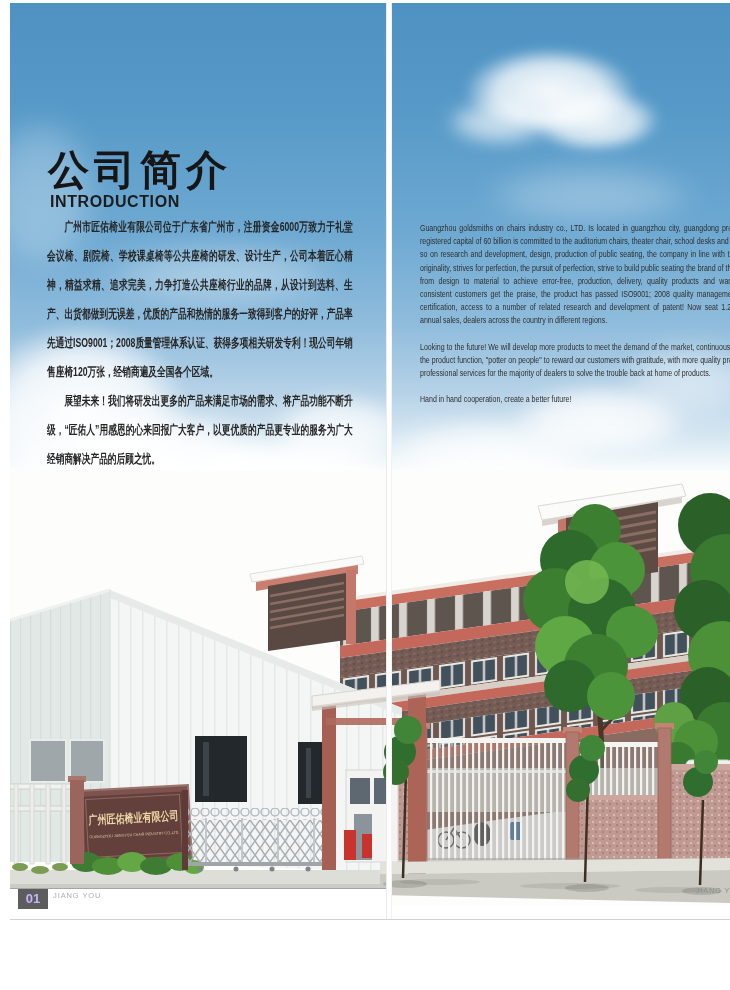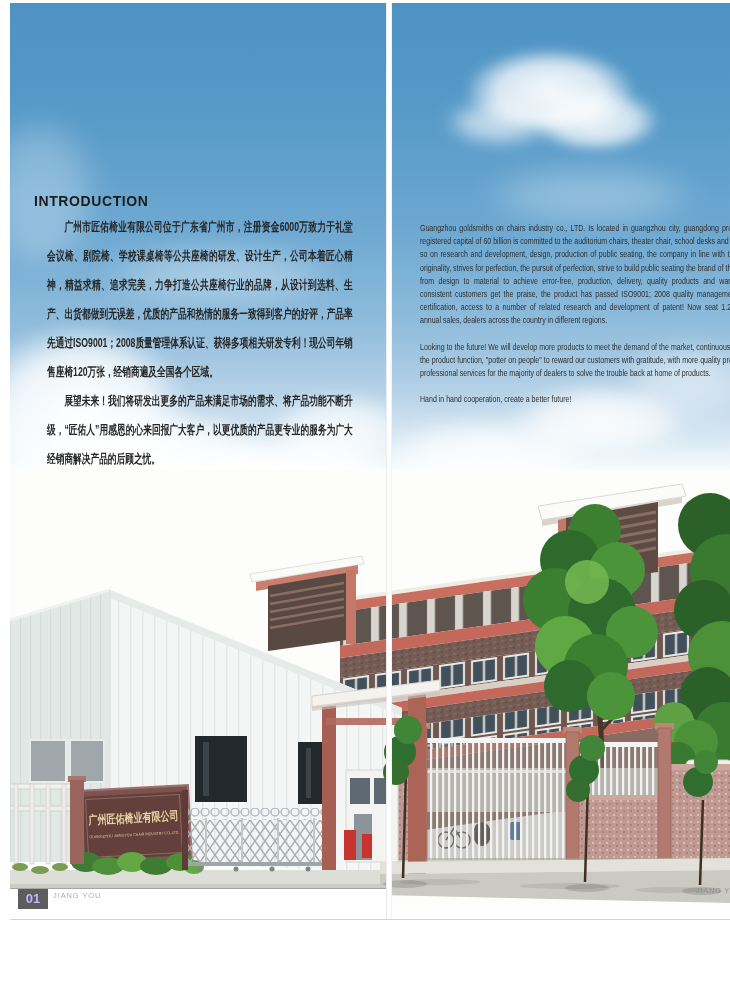--- a/index.html
+++ b/index.html
@@ -8,21 +8,21 @@
   .page{position:absolute;top:3px;height:916px;overflow:hidden;
         background:linear-gradient(180deg,#4e92c3 0px,#579ac8 110px,#6ea9d2 230px,#8fbcdc 320px,
                    #b6d2e7 390px,#dcebf4 440px,#f6fafc 465px,#ffffff 478px,#ffffff 100%);}
   #left-page{left:10px;width:376px;}
   #right-page{left:390px;width:340px;}
   .cloud{position:absolute;border-radius:50%;
          background:radial-gradient(ellipse at 50% 55%,rgba(255,255,255,0.98) 0%,
                     rgba(255,255,255,0.78) 45%,rgba(255,255,255,0) 72%);}
   .title-cn{position:absolute;left:38px;top:140px;font-size:41px;font-weight:900;
             letter-spacing:5px;color:#161616;}
-  .title-en{position:absolute;left:24px;top:190px;font-size:14px;font-weight:700;
+  .title-en{position:absolute;left:40px;top:190px;font-size:16px;font-weight:700;
             letter-spacing:0.6px;color:#1c1c1c;}
   .cn-text{position:absolute;left:37px;top:210px;width:440px;transform:scaleX(0.695);
            transform-origin:0 0;font-weight:700;font-size:12.5px;line-height:29px;
            color:#262626;text-align:justify;}
   .cn-text p{margin:0;text-indent:2em;}
   .en-text{position:absolute;left:30px;top:219px;width:440px;transform:scaleX(0.78);
            transform-origin:0 0;font-size:9px;line-height:13.2px;color:#2e2e2e;text-align:justify;}
   .en-text p{margin:0 0 13px 0;}
   #factory-photo{position:absolute;left:10px;top:470px;z-index:2;}
   #page-seam{position:absolute;left:386px;top:3px;width:4px;height:916px;background:#ffffff;
@@ -41,20 +41,21 @@
 
 <div id="canvas">
 
   <div class="page" id="left-page">
     <div class="cloud" style="left:-40px;top:320px;width:220px;height:170px;filter:blur(6px);"></div>
     <div class="cloud" style="left:30px;top:405px;width:240px;height:110px;filter:blur(8px);"></div>
     <div class="cloud" style="left:170px;top:430px;width:220px;height:90px;filter:blur(8px);"></div>
     <div class="cloud" style="left:260px;top:390px;width:140px;height:70px;filter:blur(8px);opacity:.8;"></div>
     <div class="cloud" style="left:90px;top:240px;width:240px;height:60px;filter:blur(12px);opacity:.35;"></div>
     <div class="cloud" style="left:-30px;top:110px;width:120px;height:150px;filter:blur(12px);opacity:.3;"></div>
+    <div class="title-cn">公司简介</div>
     <div class="title-en">INTRODUCTION</div>
     <div class="cn-text">
       <p>广州市匠佑椅业有限公司位于广东省广州市，注册资金6000万致力于礼堂会议椅、剧院椅、学校课桌椅等公共座椅的研发、设计生产，公司本着匠心精神，精益求精、追求完美，力争打造公共座椅行业的品牌，从设计到选料、生产、出货都做到无误差，优质的产品和热情的服务一致得到客户的好评，产品率先通过ISO9001；2008质量管理体系认证、获得多项相关研发专利！现公司年销售座椅120万张，经销商遍及全国各个区域。</p>
       <p>展望未来！我们将研发出更多的产品来满足市场的需求、将产品功能不断升级，“匠佑人”用感恩的心来回报广大客户，以更优质的产品更专业的服务为广大经销商解决产品的后顾之忧。</p>
       <p>携手合作、共创美好未来！</p>
     </div>
   </div>
 
   <div class="page" id="right-page">
     <div class="cloud" style="left:75px;top:45px;width:170px;height:80px;filter:blur(5px);opacity:.97;"></div>

